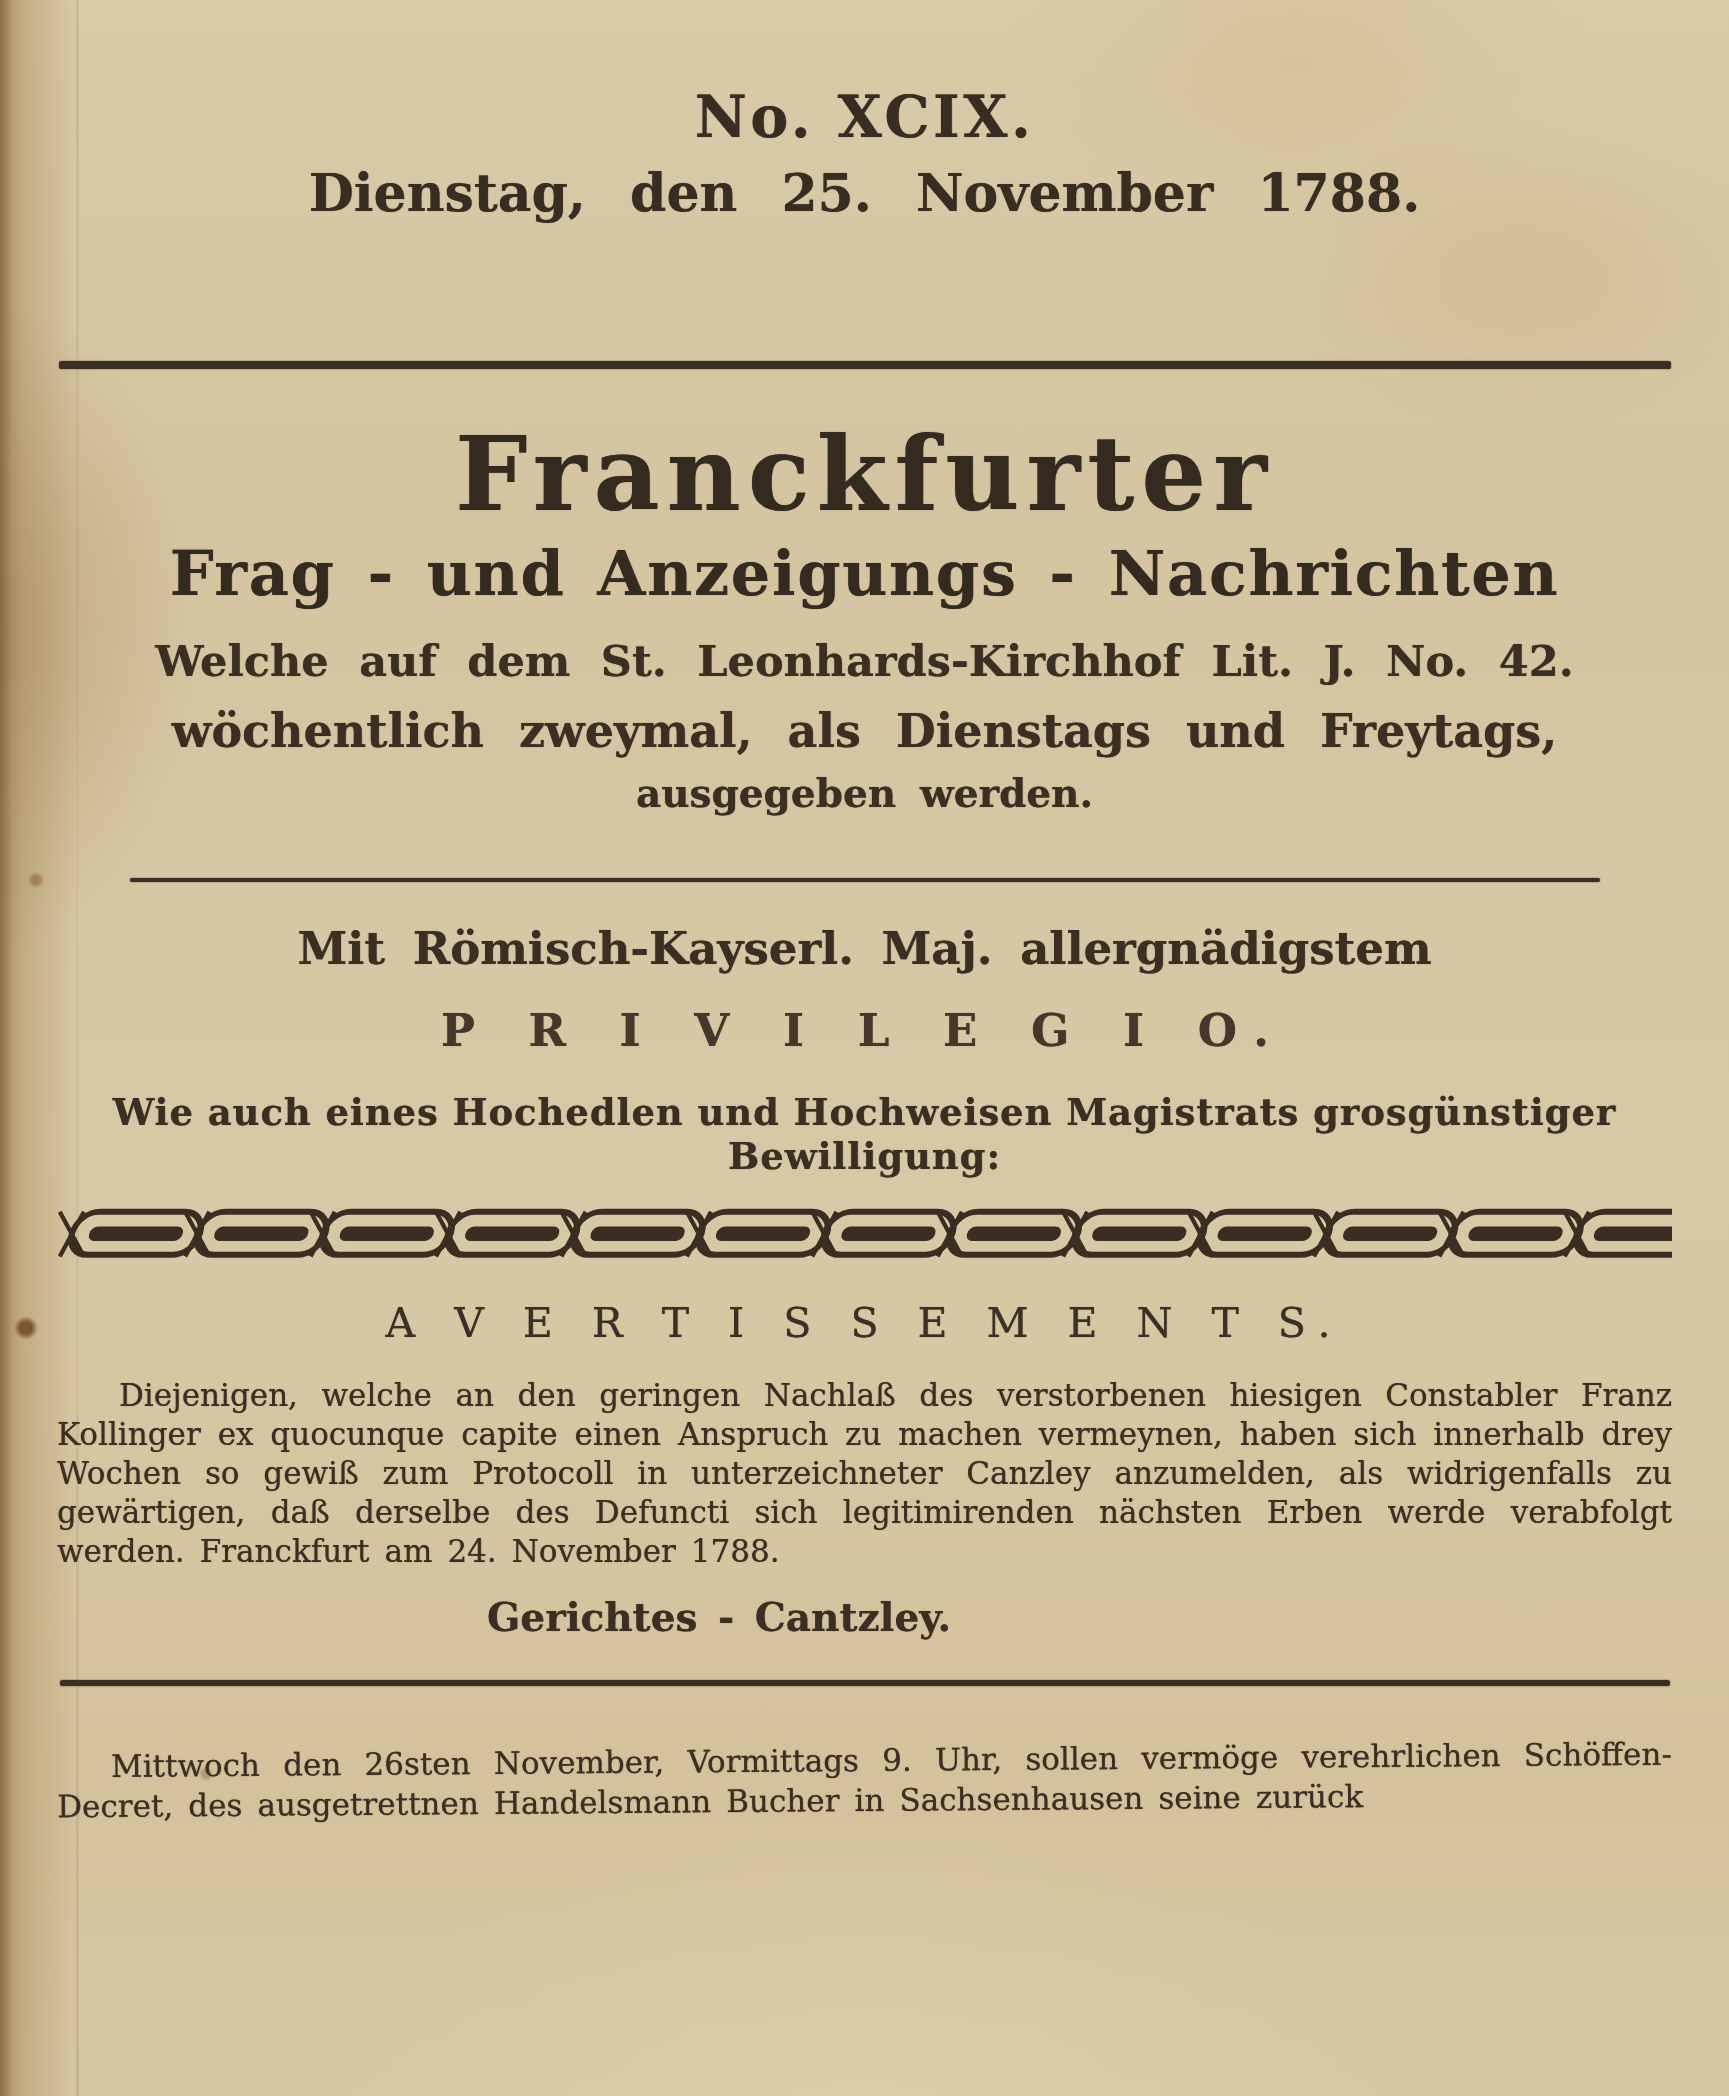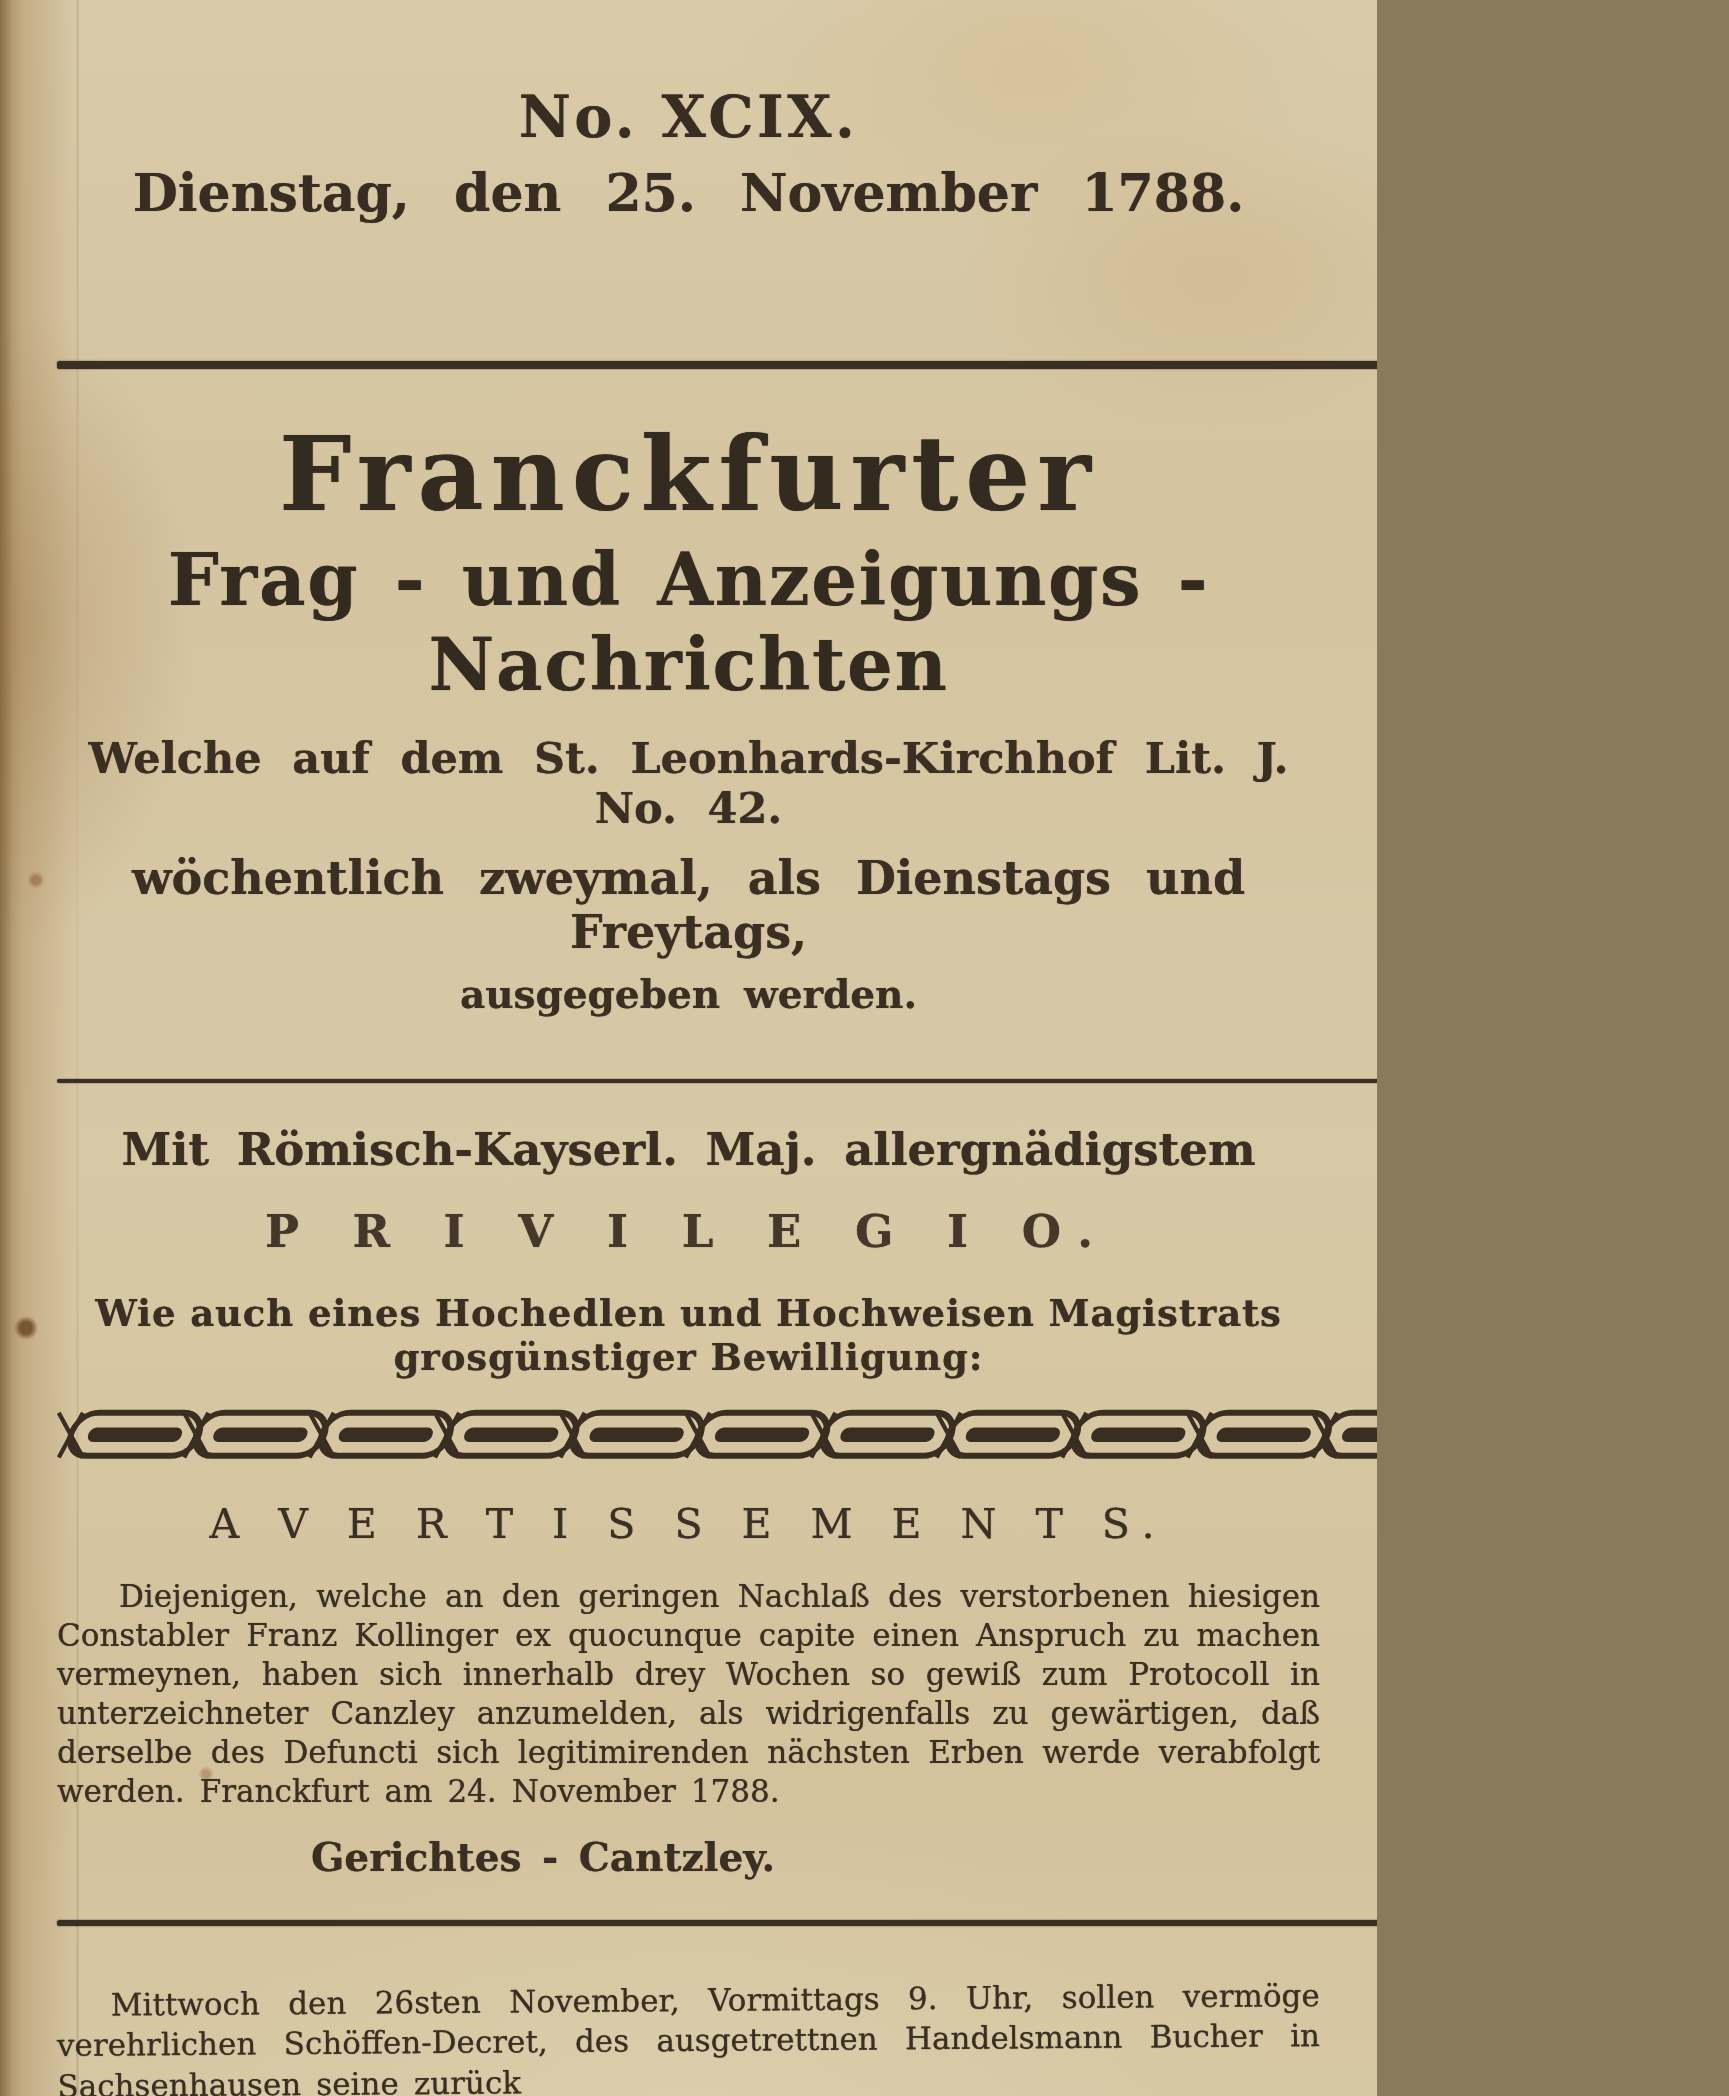--- a/index.html
+++ b/index.html
@@ -1,18 +1,18 @@
 <!DOCTYPE html>
 <html style="font-size:14px"><head>
 <meta charset="utf-8">
 <style>
   html,body{margin:0;padding:0;background:#8a7a5c;}
   .sheet{
     position:relative;
-    width:1377px;height:2096px;
+    width:1729px;height:2096px;
     overflow:hidden;
     font-family:"DejaVu Serif", serif;
     color:#3b2f23;
     background:
       radial-gradient(circle 12px at 26px 1328px, rgba(96,58,24,0.75) 0 6px, rgba(96,58,24,0) 12px),
       radial-gradient(circle 8.6px at 36px 880px, rgba(130,80,40,0.5) 0 3.5px, rgba(130,80,40,0) 8.6px),
       radial-gradient(circle 7.8px at 206px 1774px, rgba(140,90,45,0.4) 0 3.5px, rgba(140,90,45,0) 7.8px),
       radial-gradient(ellipse 363px 225px at 88% 13%, rgba(190,150,100,0.22), rgba(190,150,100,0) 70%),
       radial-gradient(ellipse 432px 259px at 75% 3%, rgba(205,170,120,0.25), rgba(205,170,120,0) 70%),
       radial-gradient(ellipse 259px 432px at 0% 30%, rgba(150,108,62,0.35), rgba(150,108,62,0) 75%),
@@ -45,21 +45,21 @@
   .rule-1{width:1612px;height:7.8px;margin-top:138px;}
   .rule-2{width:1470px;height:4.3px;margin-top:62px;}
   .rule-3{width:1610px;height:6px;margin-top:40px;}
 
   .masthead-1{
     margin:45px 0 0 0;
     font-size:102px;font-weight:bold;letter-spacing:7px;color:#332a20;
   }
   .masthead-2{
     margin:3.5px 0 0 0;
-    font-size:72px;font-weight:bold;letter-spacing:1.7px;word-spacing:8.6px;color:#332a20;
+    font-size:62px;font-weight:bold;letter-spacing:1.7px;word-spacing:8.6px;color:#332a20;
   }
   .masthead-sub1{margin:26px 0 0 0;font-size:43px;font-weight:bold;word-spacing:15.6px;}
   .masthead-sub2{margin:17.3px 0 0 0;font-size:46px;font-weight:bold;word-spacing:19px;}
   .masthead-sub3{margin:12px 0 4px 0;font-size:39px;font-weight:bold;word-spacing:10.4px;}
 
   .priv-1{margin:40px 0 0 0;font-size:45px;font-weight:bold;word-spacing:12px;text-align:center;}
   .priv-2{margin:29px 0 0 0;font-size:45px;font-weight:bold;letter-spacing:19px;color:#45382a;}
   .priv-3{margin:33px 0 0 0;font-size:37px;font-weight:bold;letter-spacing:0.9px;}
 
   .chain-wrap{margin:26px auto 0 auto;width:1614px;height:62px;}

